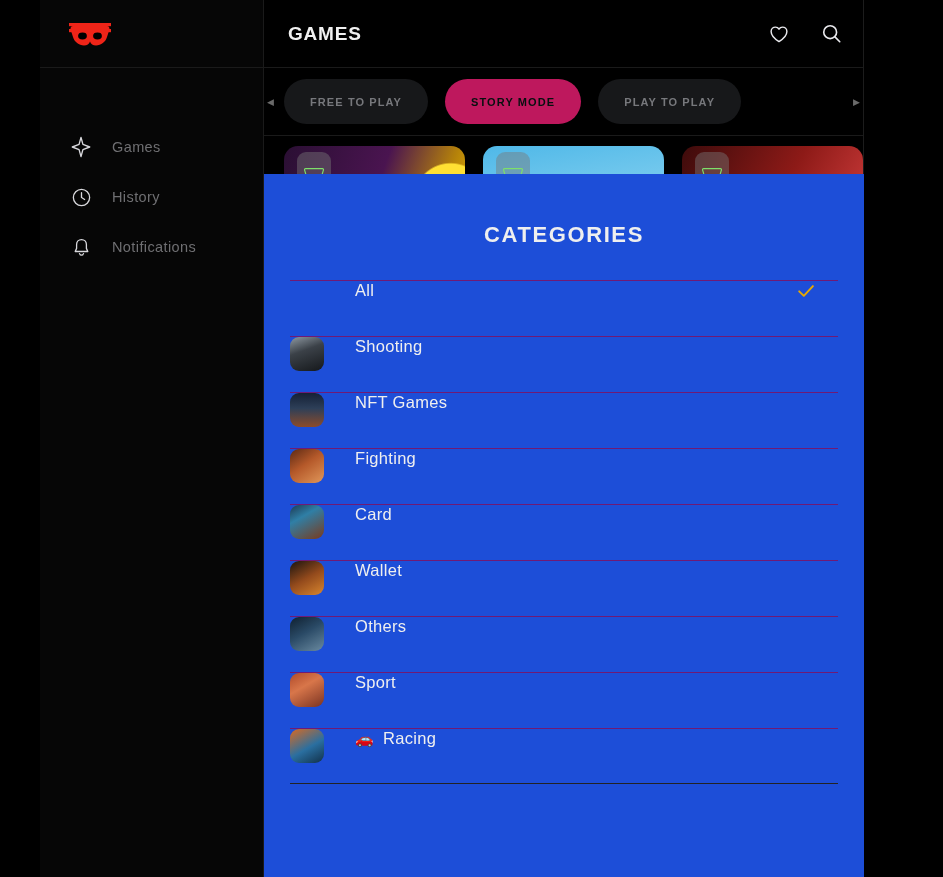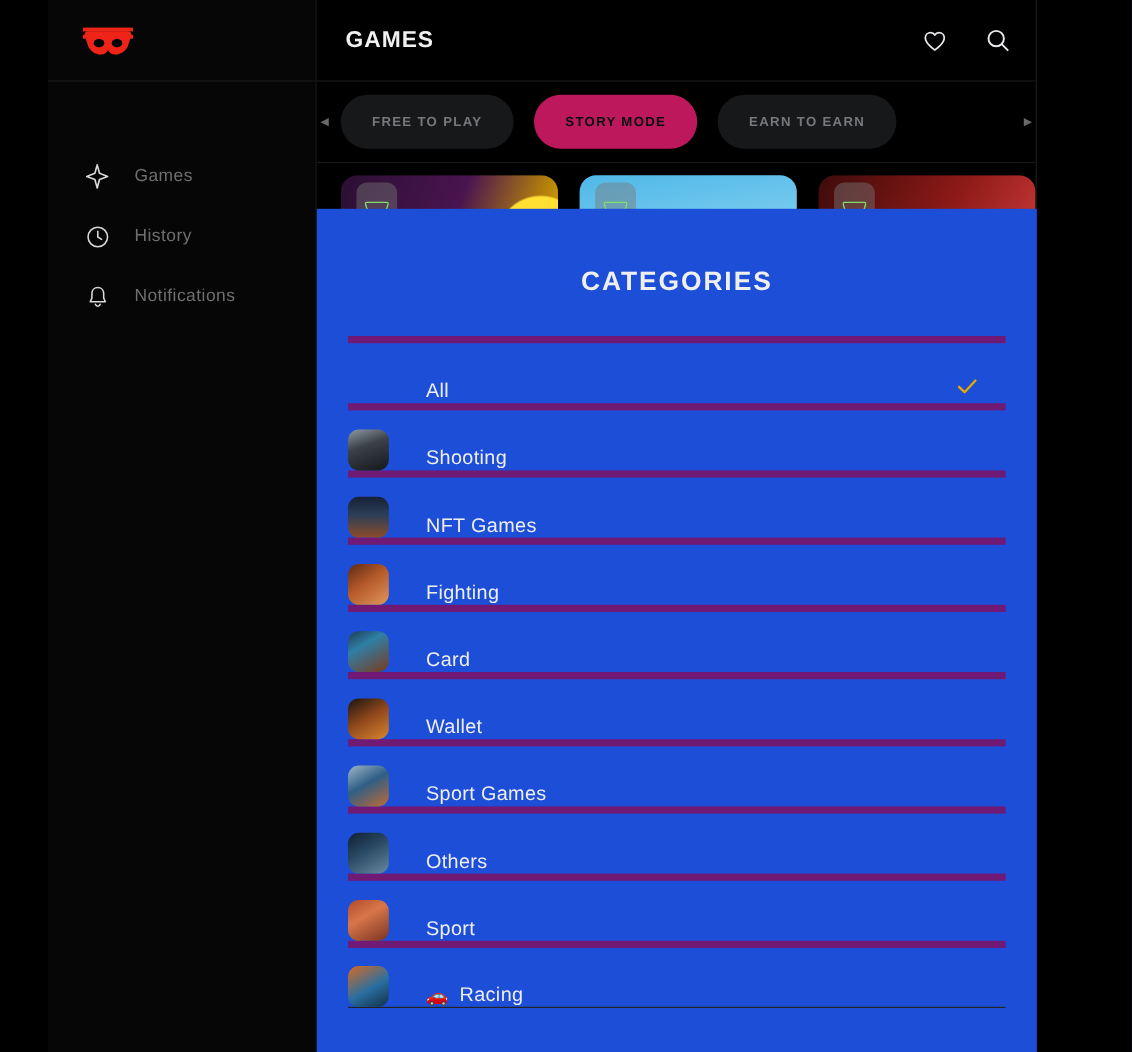--- a/index.html
+++ b/index.html
@@ -83,22 +83,22 @@
   .modal {
     position:absolute; left:0; top:174px; width:600px; height:873px;
     background:#1d4ed8;
   }
   .modal-title {
     text-align:center; color:#efefef; font-size:22px; font-weight:bold;
     letter-spacing:1.6px; padding-top:48px;
   }
   .cat-list { margin-top:32px; padding:0 26px; }
   .cat-row {
-    display:flex; align-items:flex-end; height:56px;
-    border-top:6px solid #701a75; cursor:pointer; padding-right:22px;
+    display:flex; align-items:flex-start; height:56px;
+    border-top:1px solid #701a75; cursor:pointer; padding-right:22px;
   }
   .cat-row:last-child { border-bottom:1px solid #232323; }
   .cat-thumb {
     width:34px; height:34px; border-radius:9px; flex:0 0 34px; margin-right:31px;
     background:#222; overflow:hidden;
   }
   .cat-thumb.blank { background:transparent; }
   .cat-label { color:#efefef; font-size:16.5px; letter-spacing:.3px; display:flex; align-items:center; gap:9px; }
   .cat-emoji { font-size:15px; }
   .cat-check { margin-left:auto; color:#e8a900; font-size:19px; line-height:1; }
@@ -185,21 +185,21 @@
               <path d="M15.6 15.6 L20.6 20.6" stroke="#e9e9ed" stroke-width="1.7" stroke-linecap="round"></path>
             </svg>
         </span>
       </div>
     </header>
 
     <div class="filterbar">
       <span class="scroll-arrow left">◀</span>
       <div class="pill">FREE TO PLAY</div>
       <div class="pill active">STORY MODE</div>
-      <div class="pill">EARN TO EARN</div>
+      <div class="pill">PLAY TO PLAY</div>
       <span class="scroll-arrow right">▶</span>
     </div>
 
     <div class="card-strip">
       <div class="gcard c1">
         <div class="gcard-badge">
           <svg viewBox="0 0 26 16" width="20" height="13">
               <path d="M2 3 H24 C25 3 25.6 4 25.2 5 L24 9 C23.2 12.2 20.6 14 18 14 C15.8 14 14 12.8 13 11 C12 12.8 10.2 14 8 14 C5.4 14 2.8 12.2 2 9 L0.8 5 C0.4 4 1 3 2 3 Z" fill="none" stroke="#7ee06a" stroke-width="1.5" stroke-linejoin="round"></path>
             </svg>
         </div>
@@ -253,24 +253,20 @@
         <div class="cat-row">
           <span class="cat-thumb t-card"></span>
           <span class="cat-label">Card</span>
         </div>
 
         <div class="cat-row">
           <span class="cat-thumb t-action"></span>
           <span class="cat-label">Wallet</span>
         </div>
 
-        <div class="cat-row">
-          <span class="cat-thumb t-sport"></span>
-          <span class="cat-label">Sport Games</span>
-        </div>
 
         <div class="cat-row">
           <span class="cat-thumb t-others"></span>
           <span class="cat-label">Others</span>
         </div>
 
         <div class="cat-row">
           <span class="cat-thumb t-word"></span>
           <span class="cat-label">Sport</span>
         </div>

